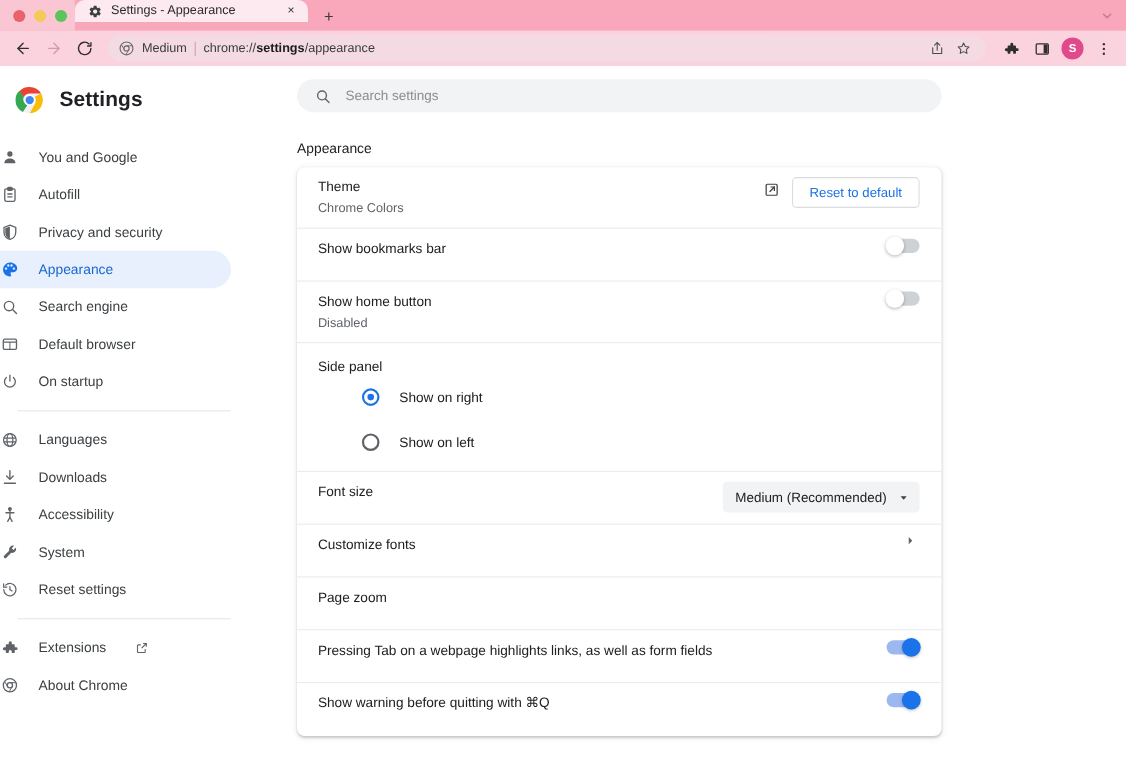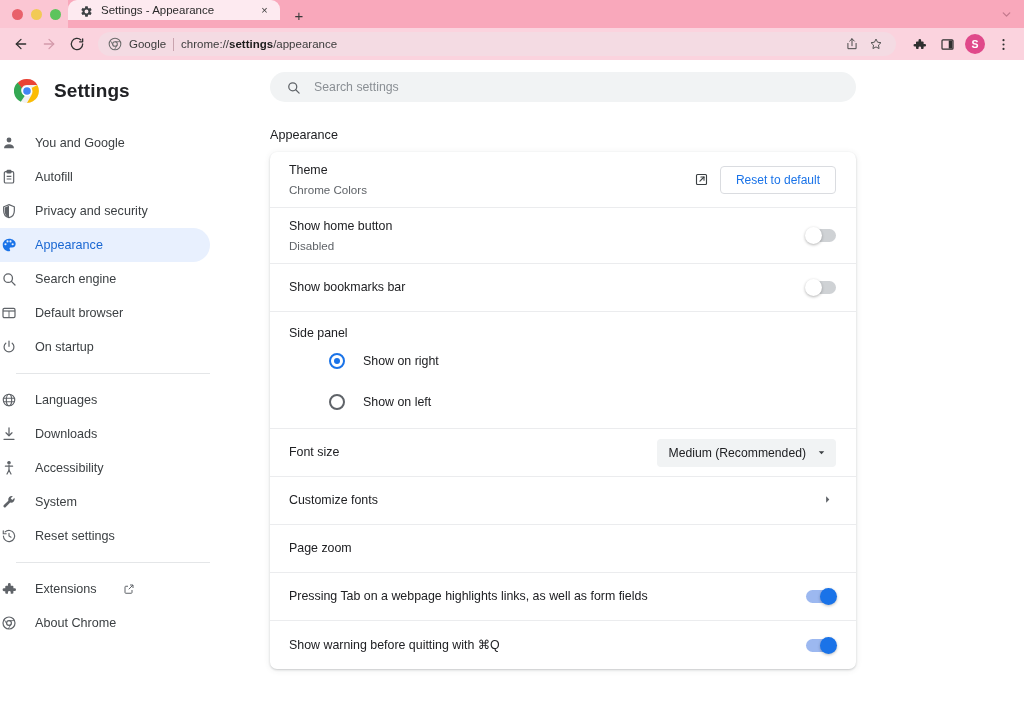--- a/index.html
+++ b/index.html
@@ -185,21 +185,21 @@
 
   .card {
     margin: 0 168px 0 22px;
     background: #ffffff;
     border-radius: 7px;
     box-shadow: 0 1px 2px rgba(60,64,67,.22), 0 1px 6px rgba(60,64,67,.10);
     overflow: hidden;
   }
 
   .row {
-    display: flex; align-items: center;
+    display: flex; 
     min-height: 48px;
     padding: 9px 20px 9px 19px;
     border-bottom: 1px solid #ebecee;
     gap: 7px;
   }
   .row:last-child { border-bottom: none; }
   .row.noline { border-bottom: none; }
   .row-text { flex: 1; min-width: 0; }
   .row-label { font-size: 12.4px; color: #202124; line-height: 1.5; }
   .row-sub { font-size: 11.6px; color: #5f6368; line-height: 1.5; margin-top: 1px; }
@@ -335,21 +335,21 @@
     </div>
 
     <div class="omnibox">
       <span class="omni-icon">
         <svg viewBox="0 0 24 24" width="14" height="14">
           <circle cx="12" cy="12" r="10" fill="none" stroke="#6b6b6b" stroke-width="1.8"></circle>
           <circle cx="12" cy="12" r="4" fill="none" stroke="#6b6b6b" stroke-width="1.8"></circle>
           <path d="M12 8h9M8.5 14L4 6M15.5 14L11 22" stroke="#6b6b6b" stroke-width="1.4"></path>
         </svg>
       </span>
-      <span class="omni-chip">Google</span>
+      <span class="omni-chip">Medium</span>
       <span class="omni-div"></span>
       <span class="omni-url"><span>chrome://</span><b>settings</b><span>/appearance</span></span>
       <span class="omni-right">
         <span class="omni-act">
           <svg viewBox="0 0 24 24" width="14" height="14" fill="none" stroke="#4a4a4a" stroke-width="1.7" stroke-linecap="round" stroke-linejoin="round">
               <path d="M5 11v9h14v-9"></path>
               <path d="M12 3v12"></path>
               <path d="M8 7l4-4 4 4"></path>
             </svg>
         </span>
@@ -590,31 +590,31 @@
                 <rect x="4" y="4" width="16" height="16" rx="1.6"></rect>
                 <path d="M9.5 14.5L16 8"></path>
                 <path d="M11 8h5v5"></path>
               </svg>
           </div>
           <button class="reset-btn">Reset to default</button>
         </div>
 
         <div class="row">
           <div class="row-text">
+            <div class="row-label">Show bookmarks bar</div>
+          </div>
+          <div class="toggle">
+            <span class="knob"></span>
+          </div>
+        </div>
+
+        <div class="row">
+          <div class="row-text">
             <div class="row-label">Show home button</div>
             <div class="row-sub">Disabled</div>
-          </div>
-          <div class="toggle">
-            <span class="knob"></span>
-          </div>
-        </div>
-
-        <div class="row">
-          <div class="row-text">
-            <div class="row-label">Show bookmarks bar</div>
           </div>
           <div class="toggle">
             <span class="knob"></span>
           </div>
         </div>
 
         <div class="radio-group-row">
           <div class="radio-group-title">Side panel</div>
           <div class="radio-item">
             <span class="radio checked"></span>

